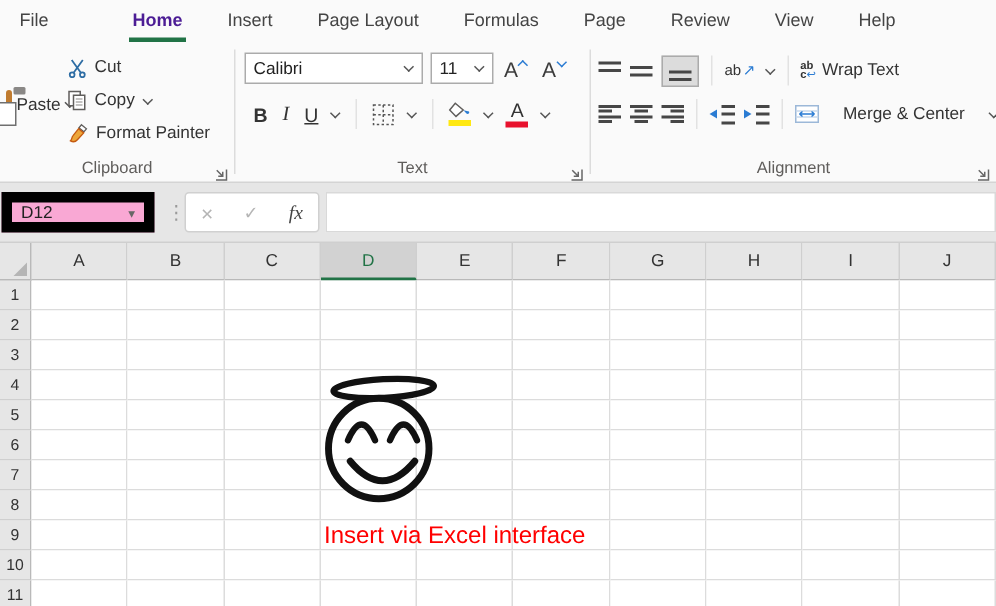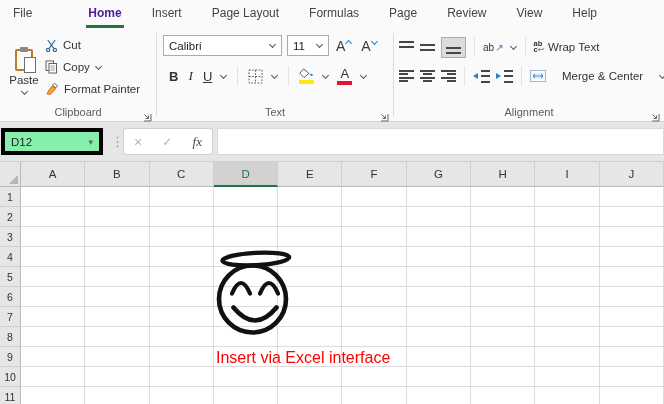--- a/index.html
+++ b/index.html
@@ -18,21 +18,21 @@
   .ribbon{position:absolute;top:28px;left:0;width:664px;height:94px;background:#fafafa;border-bottom:1px solid #d4d4d4;}
   .vsep{position:absolute;top:5px;bottom:5px;width:1px;background:#dcdcdc;}
   .group{position:absolute;top:0;bottom:0;}
   .g-clip{left:0;width:156px;} .g-font{left:157px;width:236px;} .g-align{left:394px;width:270px;}
   .group-label-row{position:absolute;left:0;right:0;bottom:1px;height:16px;text-align:center;
     font-size:11px;color:#5f5d5b;line-height:16px;}
   .launcher{position:absolute;right:4px;bottom:3px;width:10px;height:10px;cursor:default;}
   .isep{width:1px;height:20px;background:#e2e2e2;margin:0 2px;}
 
   
-  .paste-btn{position:absolute;left:4px;top:16px;width:40px;height:72px;display:flex;flex-direction:column;
+  .paste-btn{position:absolute;left:4px;top:4px;width:40px;height:72px;display:flex;flex-direction:row;
     align-items:center;font-size:11.5px;color:#333;gap:3px;padding-top:3px;}
   .cb-board{width:18px;height:22px;border:2px solid #c07b2f;border-radius:2px;position:relative;background:#fafafa;margin-top:2px;}
   .cb-clip{position:absolute;top:-4px;left:3px;width:8px;height:5px;background:#8a8886;border-radius:1px;}
   .cb-sheet{position:absolute;right:-5px;bottom:-4px;width:12px;height:16px;background:#fff;border:1px solid #6f6f6f;}
   .sbtns{position:absolute;left:45px;top:6px;}
   .sbtn{display:flex;align-items:center;gap:5px;height:22px;font-size:11.5px;color:#333;white-space:nowrap;cursor:default;}
 
   
   .font-row1{position:absolute;left:6px;top:7px;display:flex;align-items:center;gap:5px;}
   .combo{display:flex;align-items:center;justify-content:space-between;background:#fff;border:1px solid #ababab;
@@ -72,21 +72,21 @@
   .lbl{font-size:11.5px;color:#333;white-space:nowrap;}
   .indent{position:relative;width:17px;height:13px;}
   .indent i{position:absolute;right:0;height:2px;width:9px;background:#464646;display:block;}
   .indent i:nth-child(1){top:0;} .indent i:nth-child(2){top:5.5px;} .indent i:nth-child(3){top:11px;}
   .tri{position:absolute;left:0;top:3px;width:0;height:0;border-top:3.5px solid transparent;border-bottom:3.5px solid transparent;}
   .tri.left{border-right:5px solid var(--blue);}
   .tri.right{border-left:5px solid var(--blue);}
 
   
   .fbar{position:absolute;top:122px;left:0;width:664px;height:40px;background:#e6e6e6;border-bottom:1px solid #cfcfcf;}
-  .name-box{position:absolute;left:1px;top:6px;width:102px;height:27px;background:#86efac;border:4px solid #000000;
+  .name-box{position:absolute;left:1px;top:6px;width:102px;height:27px;background:#f9a8d4;border:7px solid #000000;
     display:flex;align-items:center;font-size:11.5px;color:#222;padding:0 6px;}
   .name-box .nbarrow{margin-left:auto;color:#666;font-size:9px;}
   .fbdots{position:absolute;left:111px;top:12px;color:#9a9a9a;font-size:13px;}
   .fb-cluster{position:absolute;left:123px;top:6px;width:90px;height:27px;background:#fff;border:1px solid #d0d0d0;
     border-radius:3px;display:flex;align-items:center;justify-content:space-around;}
   .fb-x{color:#b5b5b5;font-size:14px;} .fb-check{color:#b5b5b5;font-size:12px;}
   .fb-fx{font-family:"Liberation Serif",serif;font-style:italic;font-size:13px;color:#444;text-align:center;}
   .fx-input{position:absolute;left:217px;top:6px;right:0;height:27px;background:#fff;border:1px solid #d9d9d9;
     font-size:11.5px;color:#222;padding:0 5px;line-height:25px;}
 

